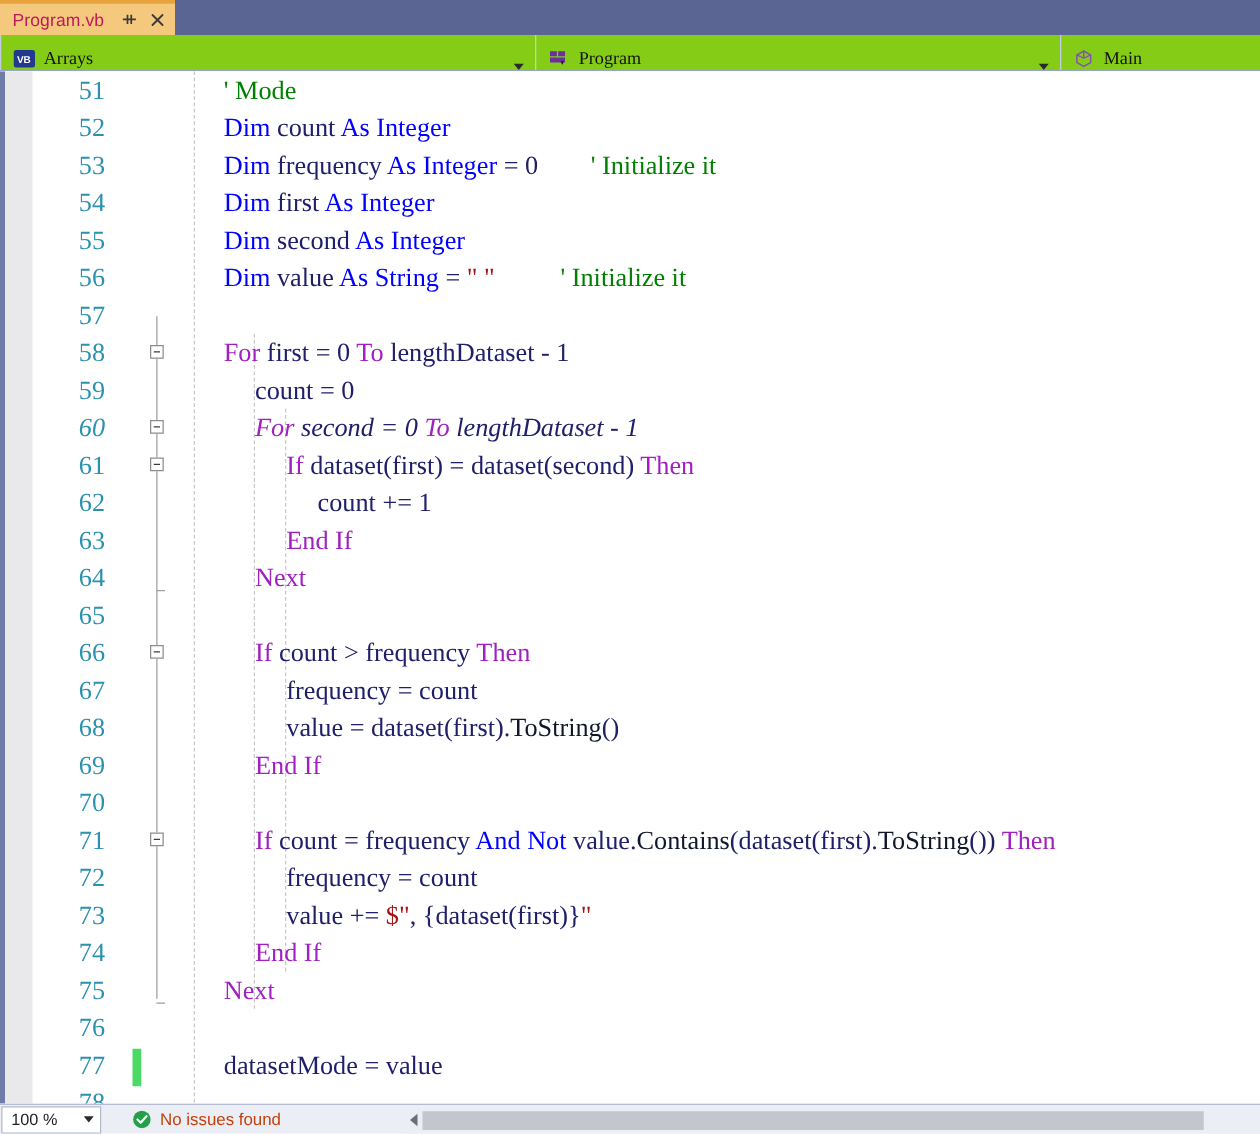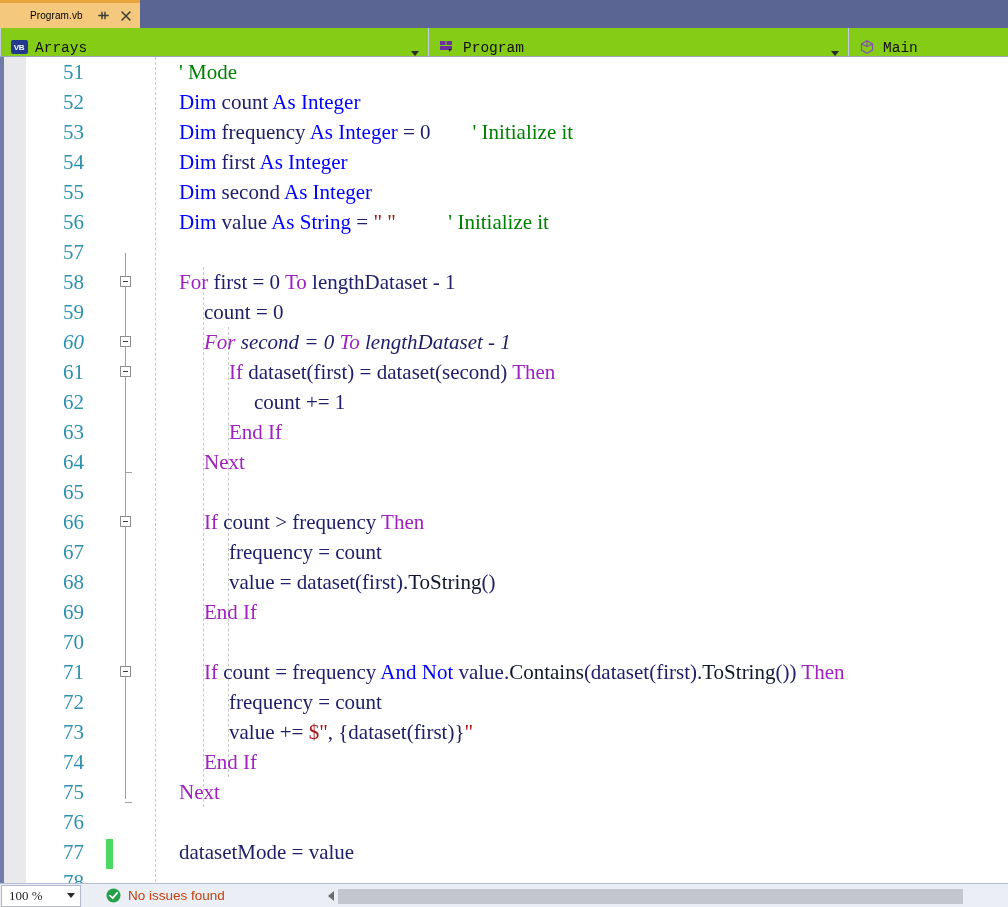--- a/index.html
+++ b/index.html
@@ -32,26 +32,25 @@
     height: 28px;
     box-sizing: border-box;
     background: #f5c97d;
     border-top: 3px solid #e8a33d;
     display: flex;
     align-items: center;
     padding: 0 7px 0 10px;
     cursor: pointer;
   }
   .tab-title {
-    font-size: 10px;
-    color: #000000;
+    font-size: 14px;
+    color: #be185d;
     font-family: "Liberation Sans", sans-serif;
     white-space: nowrap;
     letter-spacing: 0.1px;
-    margin-left: 20px;
   }
   .tab-pin {
     margin-left: 13px;
     width: 14px; height: 14px;
     position: relative;
     cursor: pointer;
   }
   .tab-pin svg { display: block; }
   .tab-close {
     margin-left: 9px;
@@ -93,21 +92,21 @@
     align-items: center;
     justify-content: center;
   }
   .nav-label {
     font-size: 14.5px;
     color: #111;
     margin-left: 6px;
     white-space: nowrap;
     overflow: hidden;
     flex: 1 1 auto;
-    font-family: Liberation Mono, monospace;
+    font-family: Liberation Serif, serif;
   }
   .nav-arrow {
     flex: 0 0 auto;
     width: 18px;
     display: flex;
     align-items: center;
     justify-content: center;
     margin-right: 4px;
     cursor: pointer;
   }
@@ -265,21 +264,21 @@
     display: flex;
     align-items: center;
     cursor: pointer;
     margin-left: 1px;
   }
   .zoom-label {
     font-size: 13px;
     color: #1e1e1e;
     margin-left: 7px;
     flex: 1 1 auto;
-    font-family: Liberation Serif, serif;
+    font-family: Liberation Sans, sans-serif;
   }
   .zoom-arrow {
     width: 18px;
     display: flex;
     align-items: center;
     justify-content: center;
   }
   .zoom-arrow i {
     width: 0; height: 0;
     border-left: 4px solid transparent;

